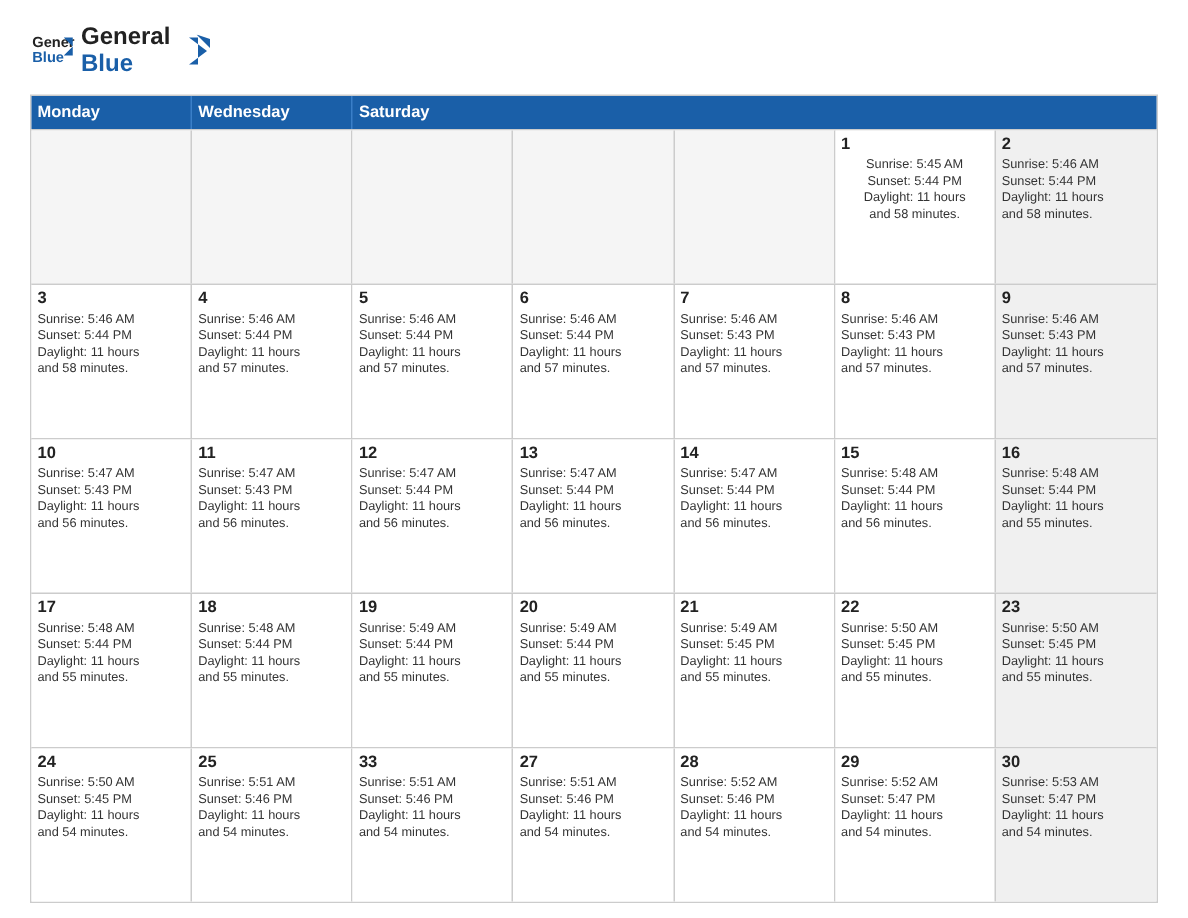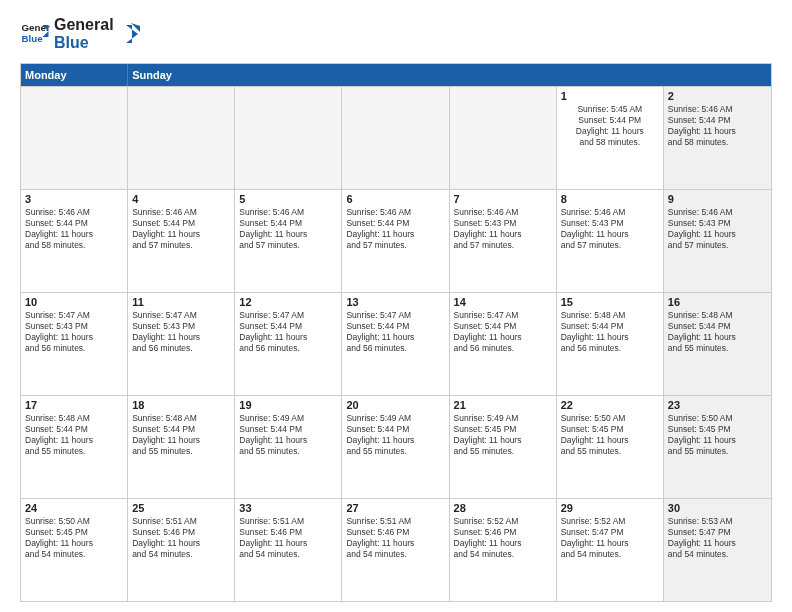--- a/index.html
+++ b/index.html
@@ -131,21 +131,22 @@
     </div>
     <div class="title-section">
       <div class="month-title"></div>
       <div class="location-title"></div>
     </div>
   </div>
 
   <div class="calendar">
     <div class="cal-header-row">
         <div class="cal-header-cell">Monday</div>
-        <div class="cal-header-cell">Sunday</div>
+        <div class="cal-header-cell">Wednesday</div>
+        <div class="cal-header-cell">Saturday</div>
       </div>
     <div class="cal-body">
     <div class="cal-row">
           <div class="cal-cell empty"></div>
           <div class="cal-cell empty"></div>
           <div class="cal-cell empty"></div>
           <div class="cal-cell empty"></div>
           <div class="cal-cell empty"></div>
           <div class="cal-cell">
             <span class="day-num">1</span>

